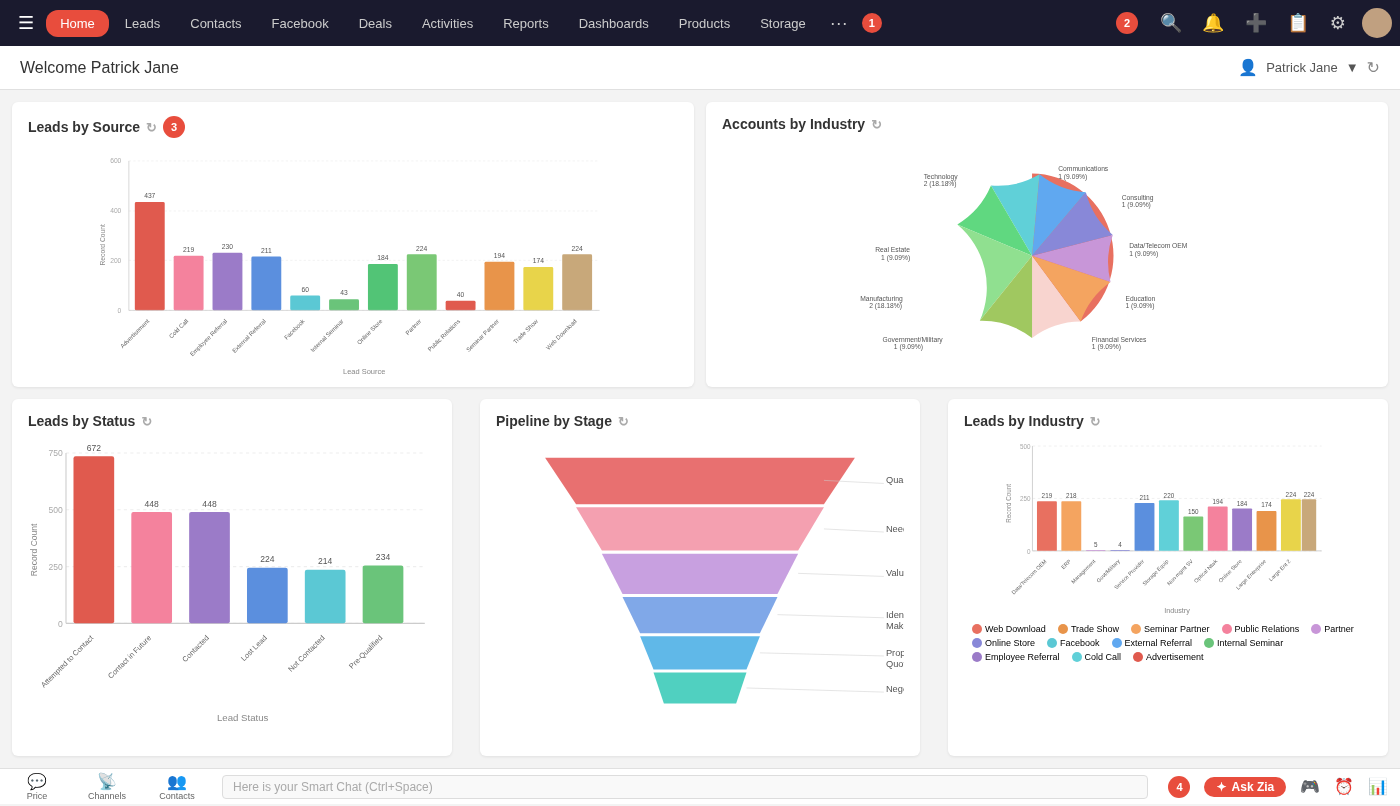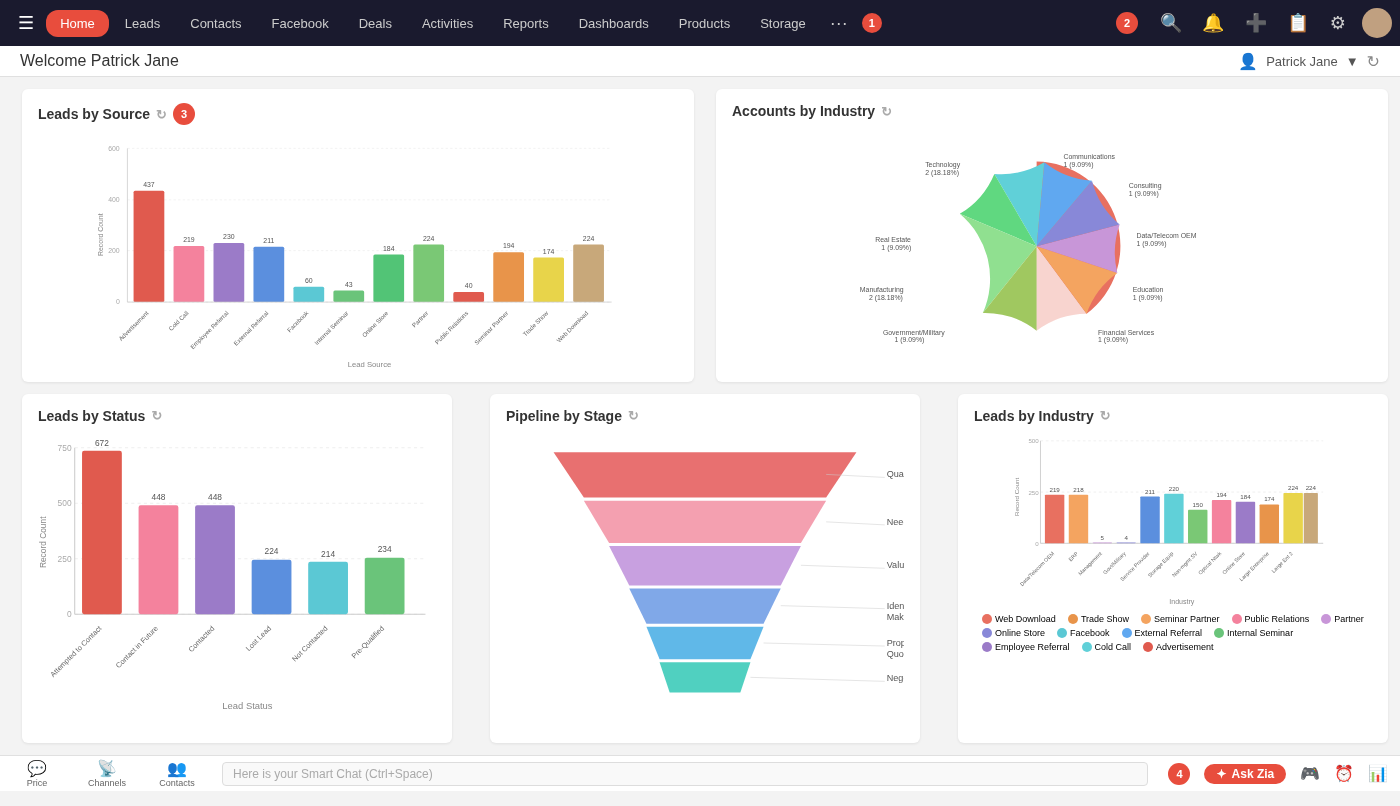--- a/index.html
+++ b/index.html
@@ -72,21 +72,21 @@
       width: 30px; height: 30px;
       background: #c0a080;
       border-radius: 50%;
       margin-left: 4px;
       cursor: pointer;
     }
 
     
     .header-bar {
       background: #fff;
-      height: 31px;
+      height: 44px;
       display: flex;
       align-items: center;
       padding: 0 20px;
       border-bottom: 1px solid #e0e0e0;
       justify-content: space-between;
     }
     .header-title {
       font-size: 16px;
       font-weight: 500;
       color: #333;
@@ -112,21 +112,20 @@
       overflow: hidden;
     }
 
     
     .card {
       background: #fff;
       border-radius: 6px;
       padding: 14px 16px;
       overflow: hidden;
       box-shadow: 0 1px 3px rgba(0,0,0,0.08);
-      margin-left: 10px;
     }
     .card-title {
       font-size: 14px;
       font-weight: 600;
       color: #333;
       margin-bottom: 8px;
       display: flex;
       align-items: center;
       gap: 6px;
     }

